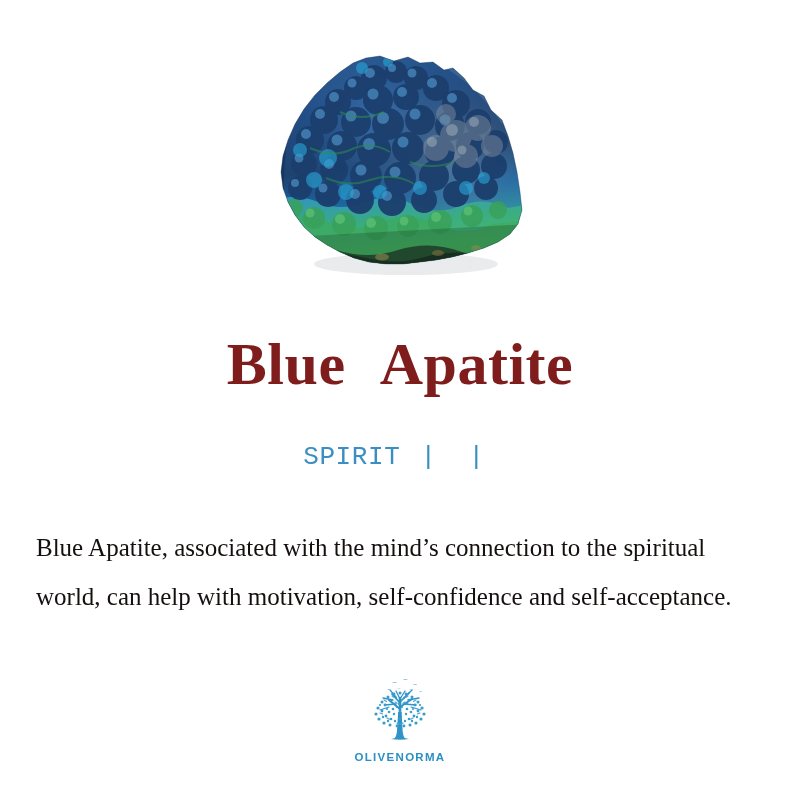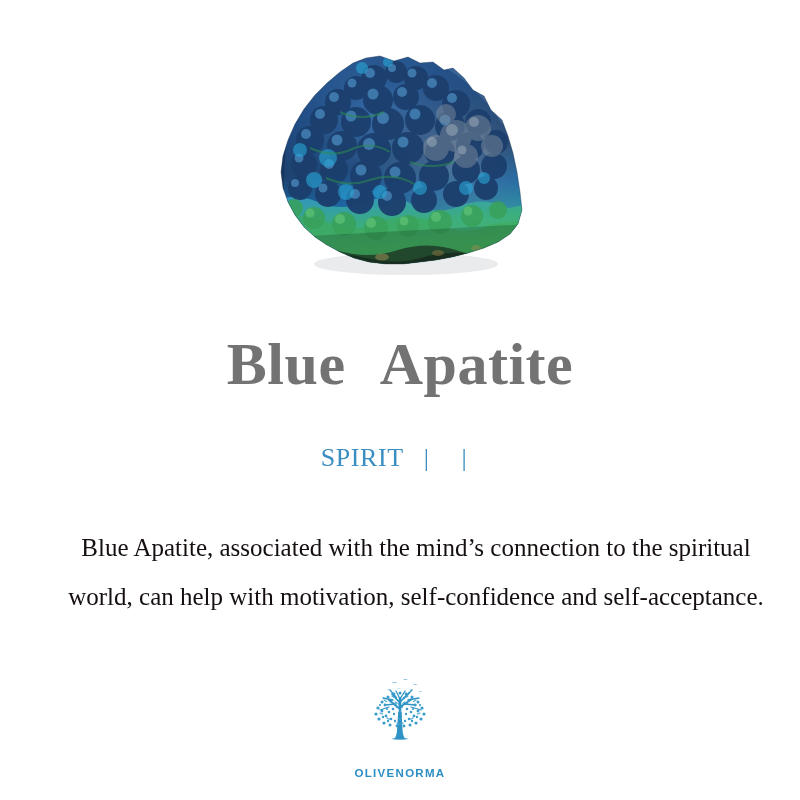--- a/index.html
+++ b/index.html
@@ -36,72 +36,70 @@
     left: 0;
     top: 334px;
     width: 800px;
     text-align: center;
     font-family: "Liberation Serif", "DejaVu Serif", serif;
     font-size: 60px;
     font-weight: 700;
     letter-spacing: 0.5px;
     word-spacing: 22px;
     line-height: 1;
-    color: #737373;
+    color: #7f1d1d;
     white-space: nowrap;
   }
 
   
   .keywords {
     position: absolute;
     left: 0;
     top: 443px;
     width: 800px;
     display: flex;
     align-items: center;
     justify-content: center;
     gap: 0;
     color: #3a8ec2;
-    font-family: Liberation Serif, serif;
+    font-family: Liberation Mono, monospace;
     font-size: 26px;
     font-weight: 400;
     letter-spacing: 0.6px;
     line-height: 1.15;
     white-space: nowrap;
   }
   .kw { padding: 0 4px; }
   .kw-sep {
     padding: 0 16px;
     font-weight: 300;
     color: #3a8ec2;
   }
 
   
   .description {
     position: absolute;
-    left: 46px;
+    left: 36px;
     top: 498px;
     width: 740px;
-    text-align: center;
     font-family: "Liberation Serif", "DejaVu Serif", serif;
     font-size: 25px;
     line-height: 49px;
     color: #15100f;
   }
 
   
   .logo {
     position: absolute;
     left: 0;
     top: 676px;
     width: 800px;
     display: flex;
     flex-direction: column;
     align-items: center;
-    gap: 16px;
   }
   .logo-mark { display: block; }
   .logo-word {
     margin-top: 3px;
     font-family: "Liberation Sans", sans-serif;
     font-size: 11.5px;
     font-weight: 700;
     letter-spacing: 1.3px;
     color: #2b8fc4;
   }

